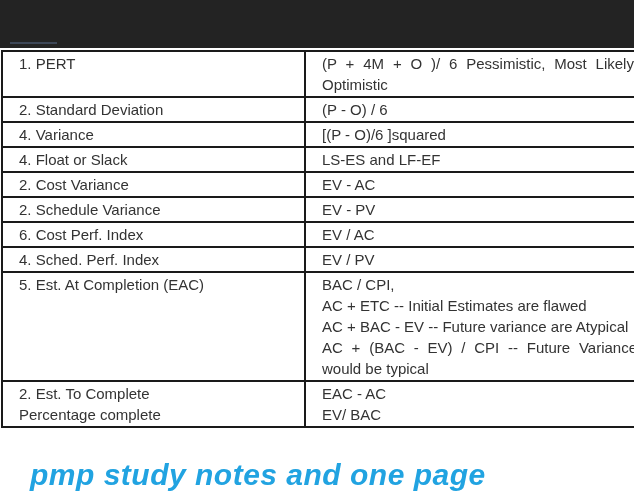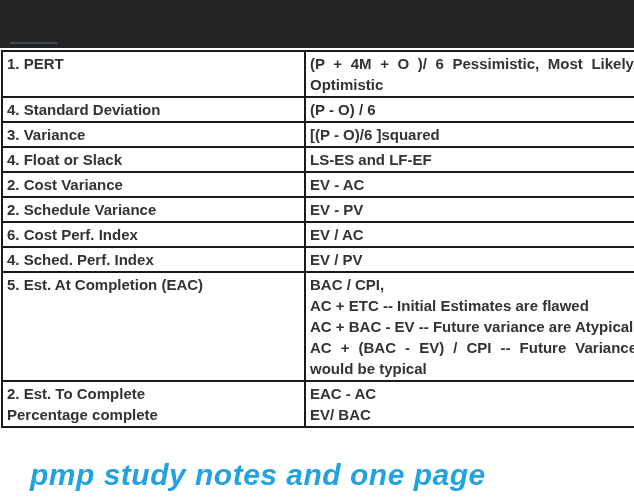--- a/index.html
+++ b/index.html
@@ -39,24 +39,23 @@
     width: 640px;
     margin: 2px 0 0 1px;
     font-family: "Liberation Sans", sans-serif;
     font-size: 15px;
     line-height: 21px;
     color: #333333;
     border: 2px solid #1a1a1a;
   }
   table.formula-table td {
     border: 2px solid #1a1a1a;
-    padding: 1px 2px 1px 4px;
+    padding: 1px 2px 1px 16px;
     vertical-align: top;
     overflow: hidden;
-    font-weight: bold;
   }
   td.term { width: 303px; }
   .line { white-space: nowrap; }
   .line.stretch {
     white-space: normal;
     text-align: justify;
     text-align-last: justify;
   }
 
   
@@ -86,29 +85,29 @@
           <td class="term">
             <div class="line">1. PERT</div>
           </td>
           <td class="formula">
             <div class="line stretch">(P + 4M + O )/ 6 Pessimistic, Most Likely,</div>
             <div class="line">Optimistic</div>
           </td>
         </tr>
         <tr>
           <td class="term">
-            <div class="line">4. Standard Deviation</div>
+            <div class="line">2. Standard Deviation</div>
           </td>
           <td class="formula">
             <div class="line">(P - O) / 6</div>
           </td>
         </tr>
         <tr>
           <td class="term">
-            <div class="line">3. Variance</div>
+            <div class="line">4. Variance</div>
           </td>
           <td class="formula">
             <div class="line">[(P - O)/6 ]squared</div>
           </td>
         </tr>
         <tr>
           <td class="term">
             <div class="line">4. Float or Slack</div>
           </td>
           <td class="formula">

